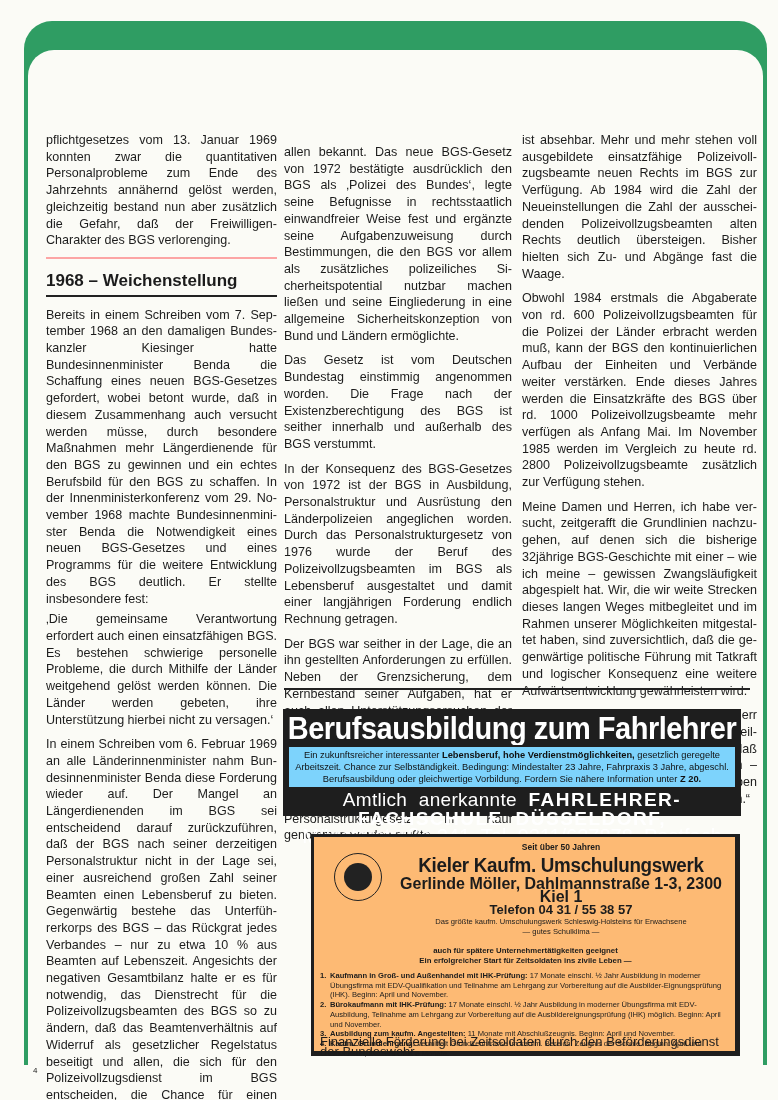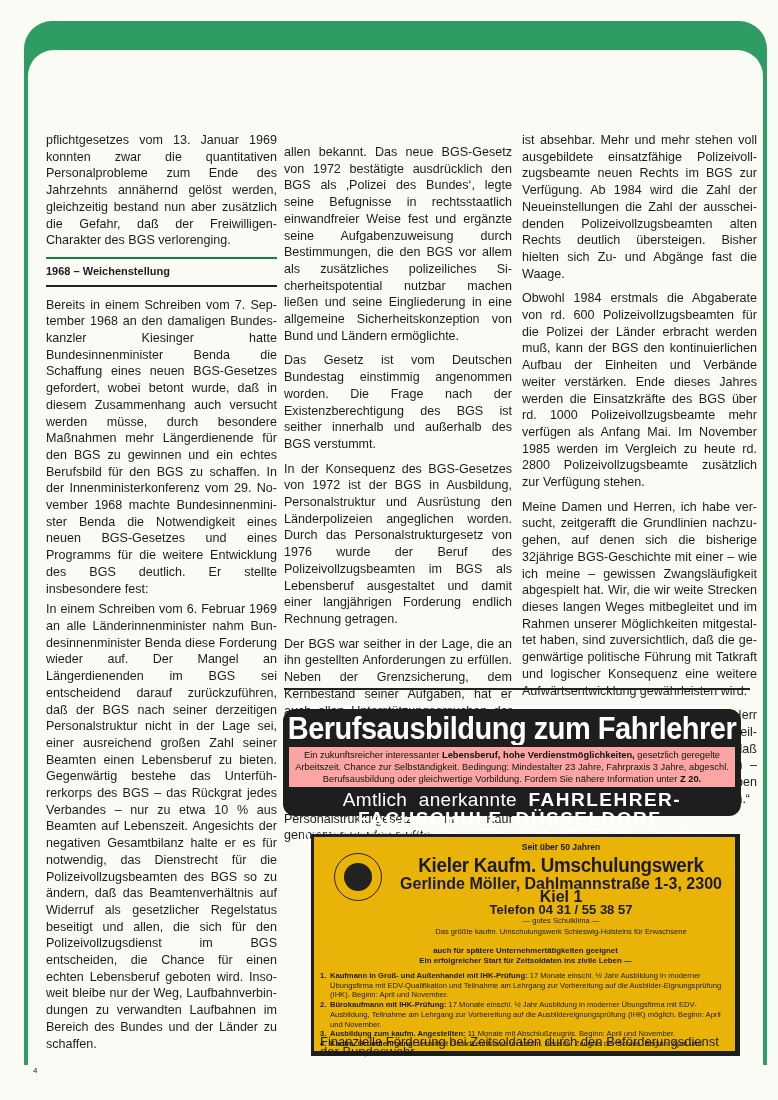--- a/index.html
+++ b/index.html
@@ -23,50 +23,50 @@
   .col {
     position:absolute; top:132px; font-size:12.55px; line-height:16.7px;
     text-align:justify; hyphens:manual;
   }
   .col p { margin:0 0 8px 0; }
   .col p.tight { margin-bottom:4px; }
   #col1 { left:46px; width:231px; }
   #col2 { left:284px; width:228px;margin-top:12px; }
   #col3 { left:522px; width:235px; }
   .subhead {
-    border-top:2px solid #15803d; border-bottom:2px solid #222;
-    font-weight:bold; font-size:11px; padding:4px 0 5px 0; margin:8px 0 10px 0;
+    border-top:2px solid #fca5a5; border-bottom:2px solid #222;
+    font-weight:bold; font-size:17px; padding:14px 0 5px 0; margin:8px 0 10px 0;
   }
   .page-num { position:absolute; left:33px; top:1066px; font-size:8px; }
 
   .rule { position:absolute; left:284px; top:688px; width:466px; height:1.5px; background:#222; }
 
   
   .ad1 {
     position:absolute; left:283px; top:709px; width:458px; height:107px;
-    background:#1e1e1e; color:#fff; text-align:center;border-radius:12px;
+    background:#1e1e1e; color:#fff; text-align:center;
   }
   .ad1-title {
     font-family:"Liberation Sans", sans-serif; font-weight:bold; font-size:29px;
     letter-spacing:-0.5px; line-height:34px; margin-top:2px; transform:scaleY(1.05);
   }
   .ad1-box {
-    background:#fca5a5; color:#111; margin:2px 6px 0 6px; padding:2px 4px;
+    background:#7dd3fc; color:#111; margin:2px 6px 0 6px; padding:2px 4px;
     font-size:9.3px; line-height:12px; text-align:center;
   }
   .ad1-box b { font-weight:bold; }
   .ad1-foot1 { font-size:19px; line-height:19px; margin-top:3px; letter-spacing:0.3px; word-spacing:6px; }
   .ad1-foot1 b { letter-spacing:1.5px; }
   .ad1-foot2 { font-size:20px; line-height:16px; }
 
   
   .ad2 {
     position:absolute; left:311px; top:834px; width:429px; height:222px;
     border:3px solid #1e1e1e; border-right-width:5px; border-bottom-width:5px;
-    background:#eab308; box-sizing:border-box;
+    background:#fdba74; box-sizing:border-box;
   }
   .ad2-logo {
     position:absolute; left:20px; top:16px; width:46px; height:46px; border:1.5px solid #222; border-radius:50%;
   }
   .ad2-logo-dot {
     position:absolute; left:9px; top:9px; width:28px; height:28px; background:#222; border-radius:50%;
   }
   .ad2-head { position:absolute; left:72px; width:350px; text-align:center; top:4px; }
   .ad2-since { font-size:8.5px; font-weight:bold; line-height:12px; }
   .ad2-name { font-size:20px; font-weight:bold; line-height:24px; letter-spacing:-0.3px; transform:scaleX(0.94); }
@@ -85,20 +85,21 @@
 
 <div class="frame-top"></div>
 <div class="frame-top-inner"></div>
 <div class="frame-left"></div>
 <div class="frame-right"></div>
 
 <div class="col" id="col1">
   <p>pflichtgesetzes vom 13. Januar 1969 konn­ten zwar die quantitativen Personalproble­me zum Ende des Jahrzehnts annähernd gelöst werden, gleichzeitig bestand nun aber zusätzlich die Gefahr, daß der Freiwil­ligen-Charakter des BGS verlorenging.</p>
   <div class="subhead">1968 – Weichenstellung</div>
   <p class="tight">Bereits in einem Schreiben vom 7. Sep­tember 1968 an den damaligen Bundes­kanzler Kiesinger hatte Bundesinnenmini­ster Benda die Schaffung eines neuen BGS-Gesetzes gefordert, wobei betont wurde, daß in diesem Zusammenhang auch versucht werden müsse, durch be­sondere Maßnahmen mehr Längerdienen­de für den BGS zu gewinnen und ein echtes Berufsbild für den BGS zu schaffen. In der Innenministerkonferenz vom 29. No­vember 1968 machte Bundesinnenmini­ster Benda die Notwendigkeit eines neuen BGS-Gesetzes und eines Programms für die weitere Entwicklung des BGS deutlich. Er stellte insbesondere fest:</p>
+  <p>‚Die gemeinsame Verantwortung erfordert auch einen einsatzfähigen BGS. Es beste­hen schwierige personelle Probleme, die durch Mithilfe der Länder weitgehend ge­löst werden können. Die Länder werden gebeten, ihre Unterstützung hierbei nicht zu versagen.‘</p>
   <p>In einem Schreiben vom 6. Februar 1969 an alle Länderinnenminister nahm Bun­desinnenminister Benda diese Forderung wieder auf. Der Mangel an Längerdienen­den im BGS sei entscheidend darauf zu­rückzuführen, daß der BGS nach seiner derzeitigen Personalstruktur nicht in der Lage sei, einer ausreichend großen Zahl seiner Beamten einen Lebensberuf zu bie­ten. Gegenwärtig bestehe das Unterfüh­rerkorps des BGS – das Rückgrat jedes Verbandes – nur zu etwa 10 % aus Beam­ten auf Lebenszeit. Angesichts der negati­ven Gesamtbilanz halte er es für notwen­dig, das Dienstrecht für die Polizeivollzugs­beamten des BGS so zu ändern, daß das Beamtenverhältnis auf Widerruf als ge­setzlicher Regelstatus beseitigt und allen, die sich für den Polizeivollzugsdienst im BGS entscheiden, die Chance für einen echten Lebensberuf geboten wird. Inso­weit bleibe nur der Weg, Laufbahnverbin­dungen zu verwandten Laufbahnen im Be­reich des Bundes und der Länder zu schaffen.</p>
 
 </div>
 <div class="page-num">4</div>
 
 <div class="col" id="col2">
   <p>allen bekannt. Das neue BGS-Gesetz von 1972 bestätigte ausdrücklich den BGS als ‚Polizei des Bundes‘, legte seine Befugnis­se in rechtsstaatlich einwandfreier Weise fest und ergänzte seine Aufgabenzuwei­sung durch Bestimmungen, die den BGS vor allem als zusätzliches polizeiliches Si­cherheitspotential nutzbar machen ließen und seine Eingliederung in eine allgemeine Sicherheitskonzeption von Bund und Län­dern ermöglichte.</p>
   <p>Das Gesetz ist vom Deutschen Bundestag einstimmig angenommen worden. Die Fra­ge nach der Existenzberechtigung des BGS ist seither innerhalb und außerhalb des BGS verstummt.</p>
   <p>In der Konsequenz des BGS-Gesetzes von 1972 ist der BGS in Ausbildung, Perso­nalstruktur und Ausrüstung den Länderpo­lizeien angeglichen worden. Durch das Personalstrukturgesetz von 1976 wurde der Beruf des Polizeivollzugsbeamten im BGS als Lebensberuf ausgestaltet und da­mit einer langjährigen Forderung endlich Rechnung getragen.</p>
   <p>Der BGS war seither in der Lage, die an ihn gestellten Anforderungen zu erfüllen. Ne­ben der Grenzsicherung, dem Kernbe­stand seiner Aufgaben, hat er auch allen Unterstützungsersuchen der Länder ent­sprechen können und zudem spezielle bundespolizeiliche Sicherheitsaufgaben wahrgenommen.</p>
@@ -127,22 +128,22 @@
 
 <div class="ad2">
   <div class="ad2-logo">
       <div class="ad2-logo-dot"></div>
     </div>
   <div class="ad2-head">
     <div class="ad2-since">Seit über 50 Jahren</div>
     <div class="ad2-name">Kieler Kaufm. Umschulungswerk</div>
     <div class="ad2-addr">Gerlinde Möller, Dahlmannstraße 1-3, 2300 Kiel 1</div>
     <div class="ad2-tel">Telefon 04 31 / 55 38 57</div>
+    <div class="ad2-desc">Das größte kaufm. Umschulungswerk Schleswig-Holsteins für Erwachsene</div>
     <div class="ad2-desc" style="margin-top:0">— gutes Schulklima —</div>
-    <div class="ad2-desc">Das größte kaufm. Umschulungswerk Schleswig-Holsteins für Erwachsene</div>
   </div>
   <div class="ad2-sub">
     <div>auch für spätere Unternehmertätigkeiten geeignet</div>
     <div>Ein erfolgreicher Start für Zeitsoldaten ins zivile Leben —</div>
   </div>
   <ul class="ad2-list">
     <li><span class="num">1.</span><b>Kaufmann in Groß- und Außenhandel mit IHK-Prüfung:</b><span> 17 Monate einschl. ½ Jahr Ausbildung in moderner Übungsfirma mit EDV-Qualifikation und Teilnahme am Lehrgang zur Vorbereitung auf die Ausbilder-Eignungs­prüfung (IHK). Beginn: April und November.</span></li>
     <li><span class="num">2.</span><b>Bürokaufmann mit IHK-Prüfung:</b><span> 17 Monate einschl. ½ Jahr Ausbildung in moderner Übungsfirma mit EDV-Ausbildung, Teilnahme am Lehrgang zur Vorbereitung auf die Ausbildereignungsprüfung (IHK) möglich. Beginn: April und November.</span></li>
     <li><span class="num">3.</span><b>Ausbildung zum kaufm. Angestellten:</b><span> 11 Monate mit Abschlußzeugnis. Beginn: April und November.</span></li>
     <li><span class="num">4.</span><b>Kaufm. Grundlehrgang:</b><span> vermittelt Grundkenntnisse im kaufm. Bereich. Zeugnis der Schule. Beginn: April und November, Dauer 6 bzw. 5 Monate.</span></li>

